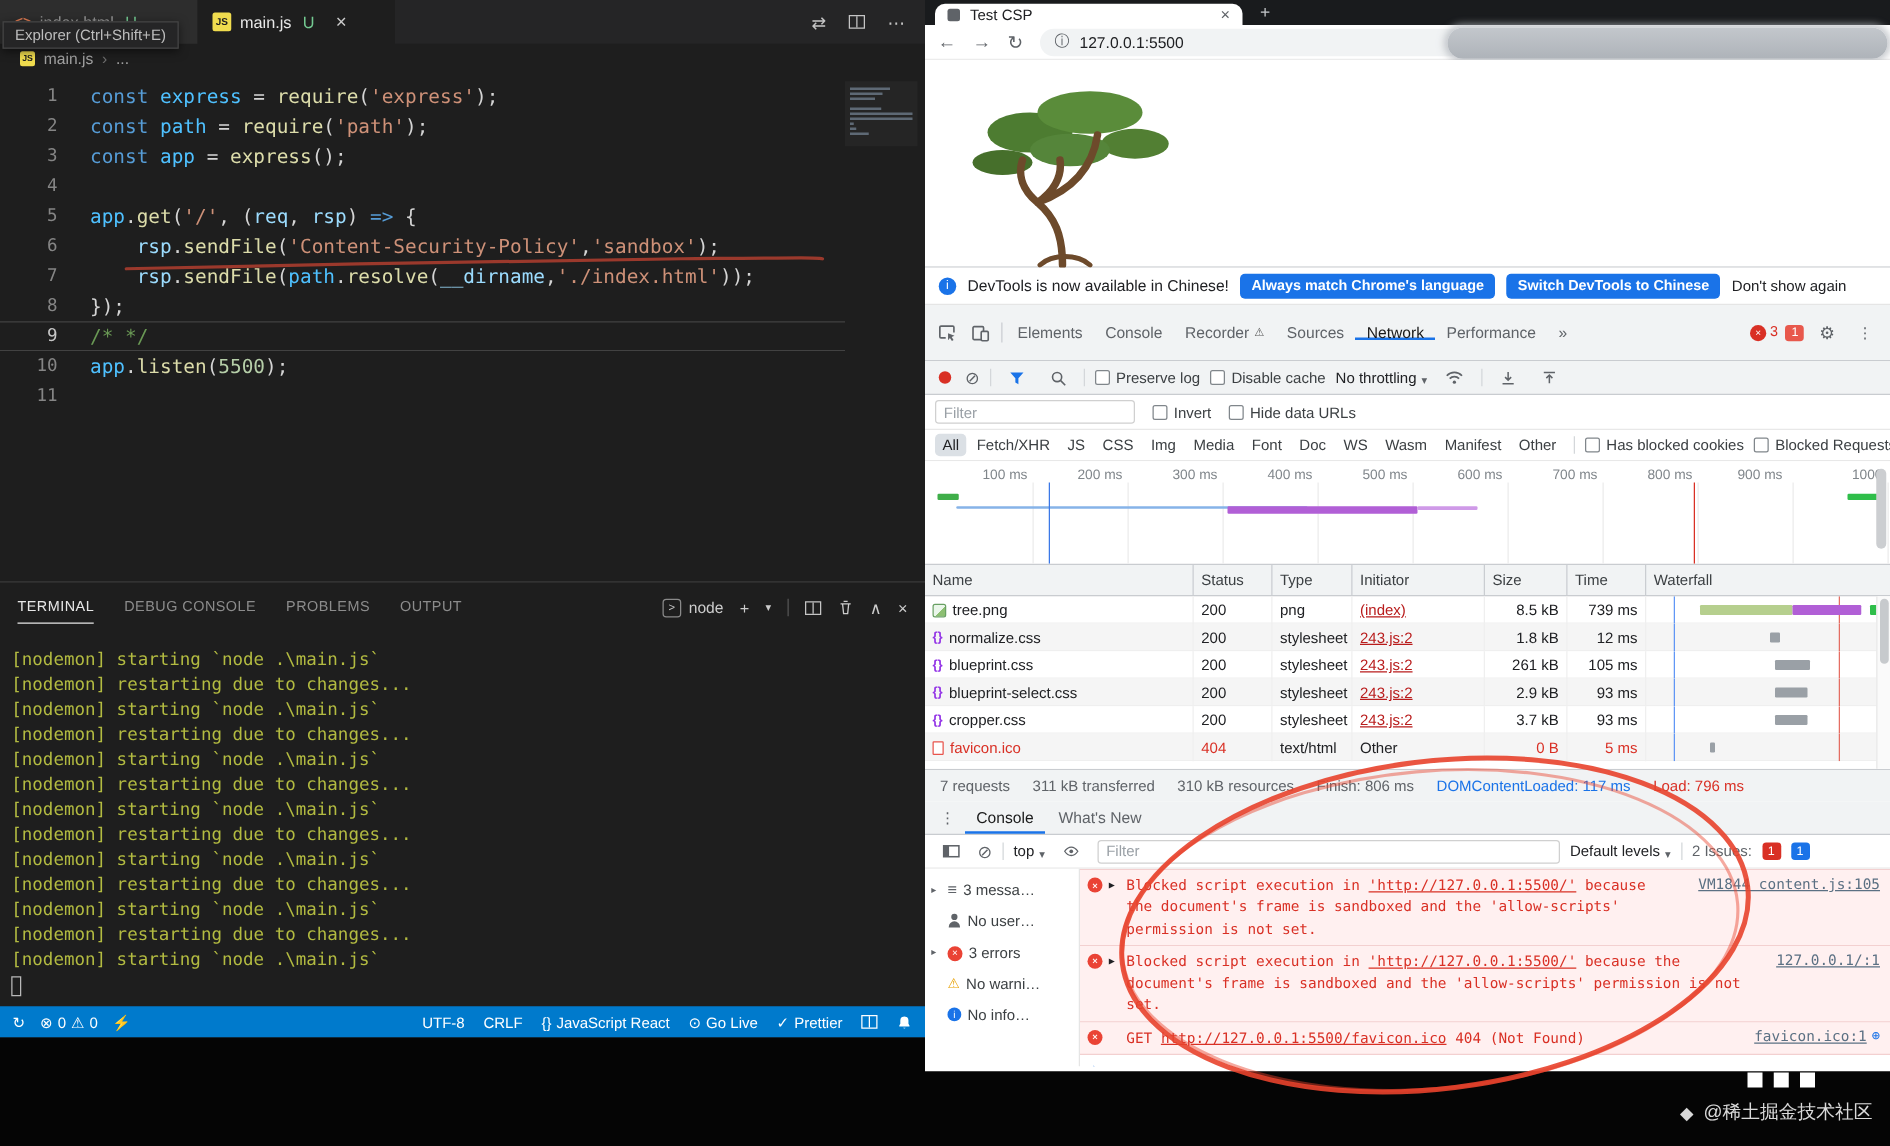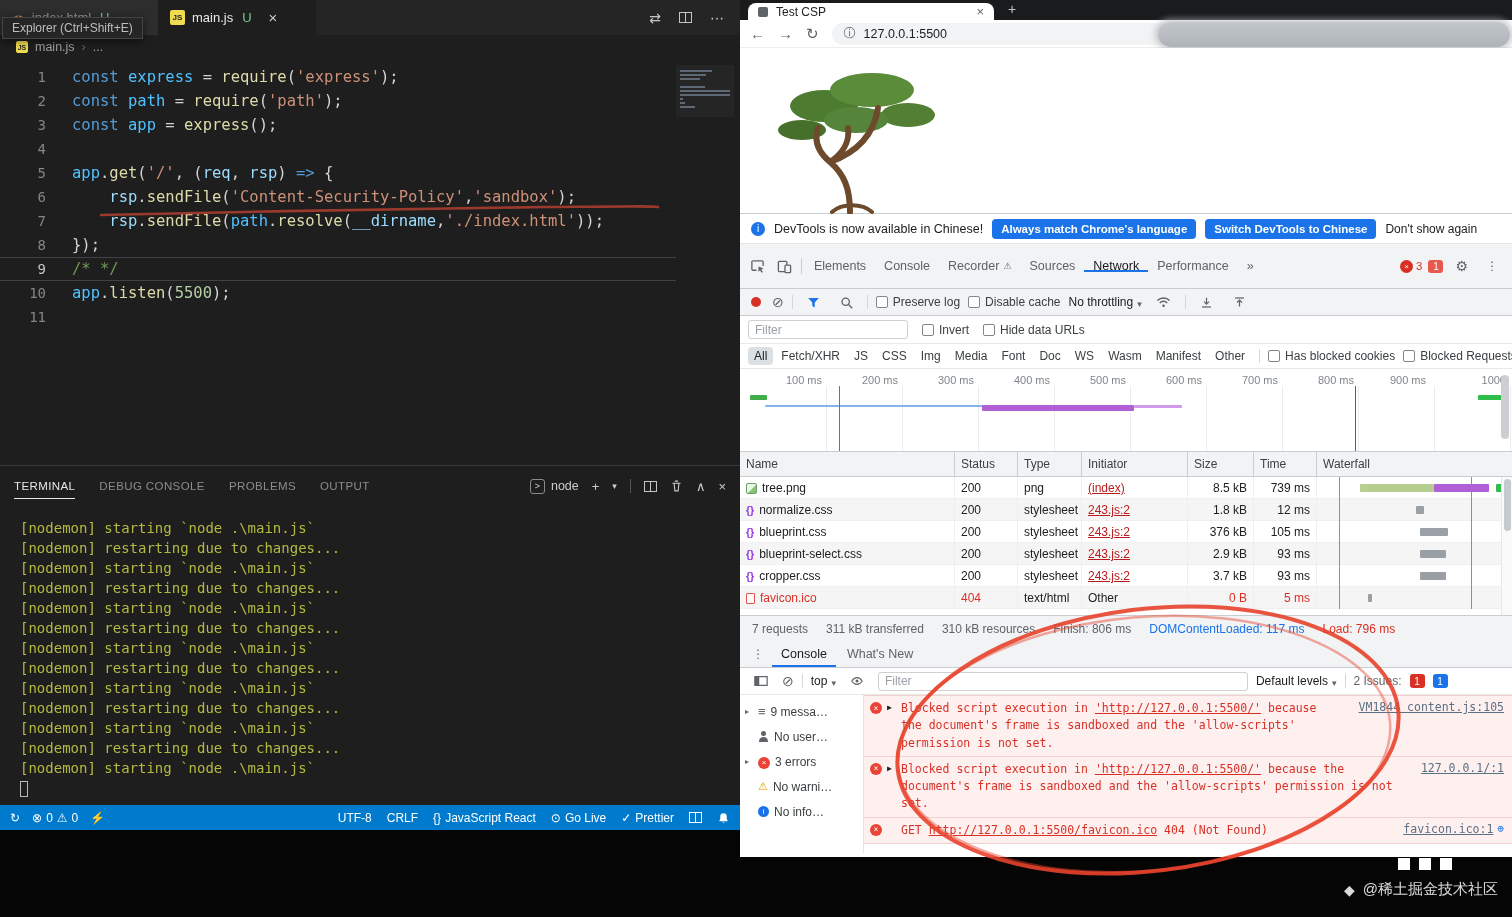--- a/index.html
+++ b/index.html
@@ -37,21 +37,21 @@
   .red-underline path{stroke:#a93c2e;stroke-width:2.6;fill:none;stroke-linecap:round;opacity:.9}
   .vs-terminal{height:340px;border-top:1px solid #3a3a3a;position:relative}
   .term-header{height:40px;display:flex;align-items:center;padding:0 14px}
   #term-tabs{display:flex;gap:24px}
   .term-tab{font-size:11.5px;letter-spacing:.4px;color:#8c8c8c;padding:6px 0}
   .term-tab.active{color:#e7e7e7;border-bottom:1px solid #e7e7e7}
   .term-actions{margin-left:auto;display:flex;align-items:center;gap:13px;color:#cccccc;font-size:13px}
   .sh{display:flex;align-items:center;gap:6px;font-size:12.5px}
   .shbox{width:15px;height:15px;border:1px solid #8a8a8a;border-radius:3px;font-size:9px;display:flex;align-items:center;justify-content:center;color:#cccccc}
   .vdiv{width:1px;height:14px;background:#555}
-  .term-body{padding:12px 0 0 20px;font-family:"DejaVu Sans Mono","Liberation Mono",monospace;font-size:14px;line-height:20px;color:#b3bb41}
+  .term-body{padding:12px 0 0 9px;font-family:"DejaVu Sans Mono","Liberation Mono",monospace;font-size:14px;line-height:20px;color:#b3bb41}
   .term-cursor{display:block;width:8px;height:16px;border:1px solid #b9b9b9;margin-top:3px}
   .vs-statusbar{position:absolute;left:0;bottom:0;width:100%;height:25px;background:#007acc;color:#fff;display:flex;align-items:center;font-size:12px;padding:0 10px;gap:12px}
   .sb-item{display:flex;gap:4px;align-items:center;white-space:nowrap}
   .sb-right{margin-left:auto;display:flex;gap:15px;align-items:center}
   .split-ico.light{border-color:#fff}.split-ico.light::after{background:#fff}
 
   
   .chrome{position:absolute;left:740px;top:0;width:772px;height:857px;background:#fff;overflow:hidden}
   .cr-tabstrip{height:20px;background:#191b1d;position:relative}
   .cr-tab{position:absolute;left:8px;top:3px;width:246px;height:17px;background:#fff;border-radius:8px 8px 0 0;display:flex;align-items:center;gap:8px;padding:0 10px;font-size:12px;color:#202124}
@@ -594,21 +594,21 @@
             <div class="net-row">
               <span class="nc c-name" style="width: 215px;">
                 <span class="nicon-css">{}</span>
                 <span class="nm">blueprint.css</span>
               </span>
               <span class="nc c-status" style="width: 63px;">200</span>
               <span class="nc c-type" style="width: 64px;">stylesheet</span>
               <span class="nc c-init" style="width: 106px;">
                 <span class="ini-link">243.js:2</span>
               </span>
-              <span class="nc c-size r" style="width: 66px;">376 kB</span>
+              <span class="nc c-size r" style="width: 66px;">261 kB</span>
               <span class="nc c-time r" style="width: 63px;">105 ms</span>
               <span class="nc wf">
                 <i class="wf-guide" style="left: 11.5%; background: rgb(69, 133, 245);"></i>
                 <i class="wf-guide" style="left: 79%; background: rgb(224, 85, 72);"></i>
                 <i class="wf-bar" style="left: 53%; width: 14%; background: rgb(154, 160, 166);"></i>
               </span>
             </div>
             <div class="net-row alt">
               <span class="nc c-name" style="width: 215px;">
                 <span class="nicon-css">{}</span>
@@ -713,21 +713,21 @@
         <span class="issues-lbl">2 Issues:</span>
         <span class="badge-red">1</span>
         <span class="badge-blue">1</span>
       </div>
 
       <div class="cons-body">
         <div class="cons-side" id="cons-side">
             <div class="cs-row">
               <span class="cs-exp">▸</span>
               <span class="ic-list">≡</span>
-              <span class="cs-lab">9 messa…</span>
+              <span class="cs-lab">3 messa…</span>
             </div>
             <div class="cs-row">
               <span class="cs-exp"></span>
               <span class="ic-user"></span>
               <span class="cs-lab">No user…</span>
             </div>
             <div class="cs-row">
               <span class="cs-exp">▸</span>
               <span class="cm-err-ico">×</span>
               <span class="cs-lab">3 errors</span>

